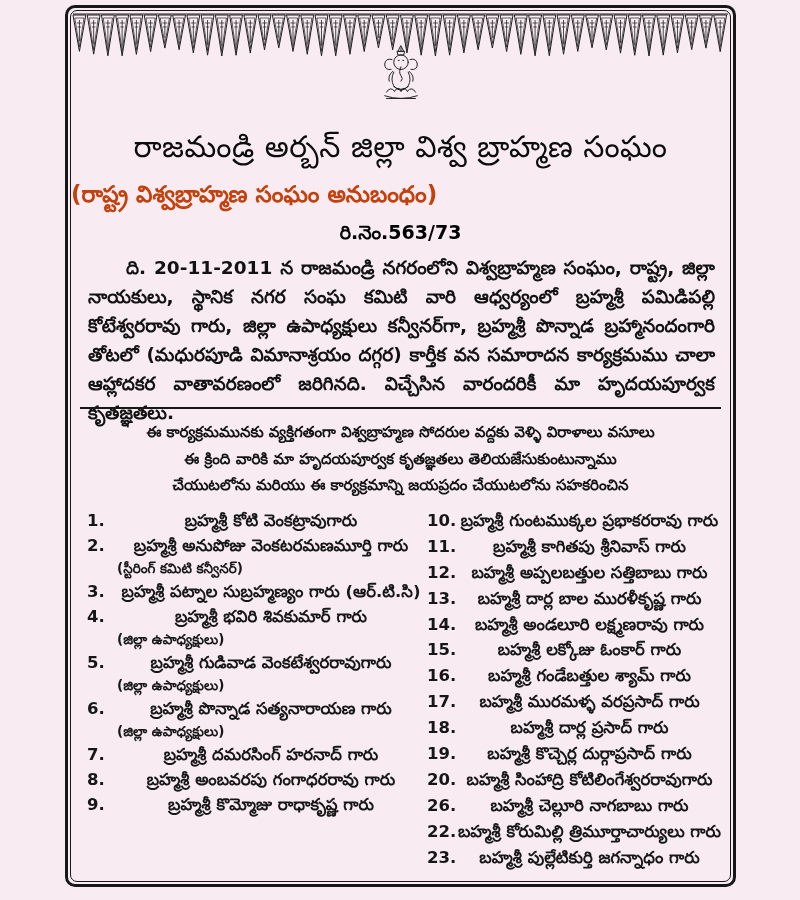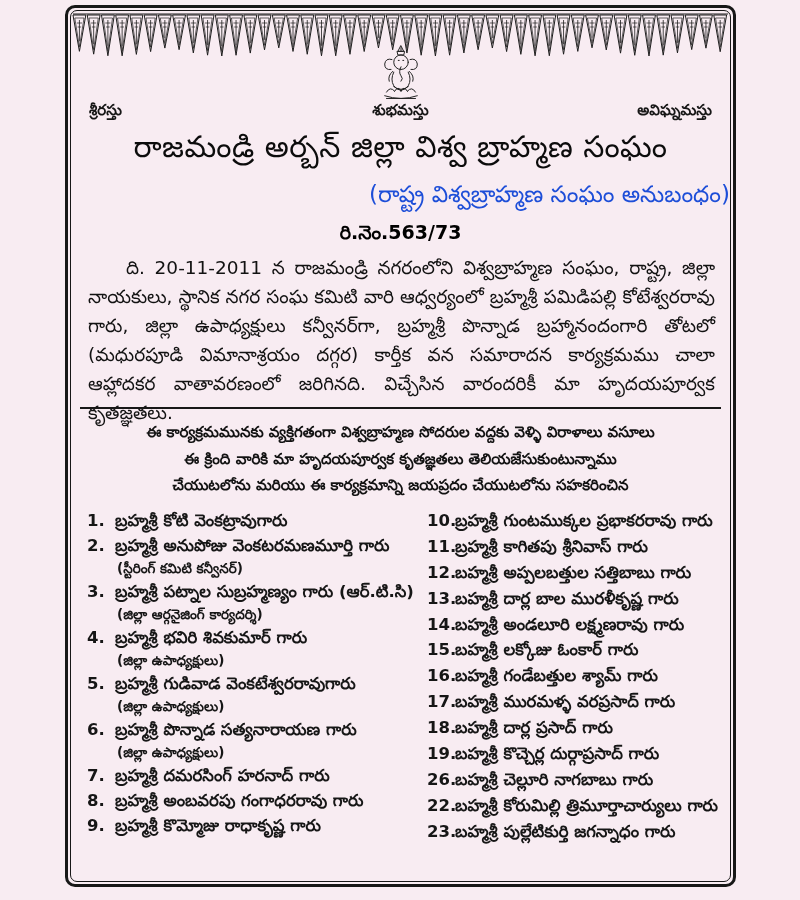--- a/index.html
+++ b/index.html
@@ -24,30 +24,30 @@
     display:flex; justify-content:space-between; align-items:baseline;
     font-size:15px; font-weight:700;
   }
   .blessings .center{position:absolute; left:50%; transform:translateX(-50%);}
   .title{
     position:absolute; top:118px; left:0; right:0; text-align:center;
     font-size:30px; font-weight:400; letter-spacing:0.5px;
     color:#0c0c0c;
   }
   .subtitle{
-    position:absolute; top:170px; left:0; right:0; text-align:right;
-    font-size:23px; font-weight:400; color:#1d4ed8;
+    position:absolute; top:170px; left:0; right:0; text-align:left;
+    font-size:23px; font-weight:700; color:#c2410c;
   }
   .regno{
     position:absolute; top:210px; left:0; right:0; text-align:center;
     font-size:19px; font-weight:800; color:#000000;
   }
   .intro{
     position:absolute; top:242px; left:17px; right:15px;
-    font-size:18.5px; line-height:29px; font-weight:400;
+    font-size:18.5px; line-height:29px; font-weight:700;
     text-align:justify; text-indent:38px; color:#121212;
   }
   .separator{
     position:absolute; top:396px; left:9px; right:9px;
     border-top:2px solid #171717;
   }
   .thanks{
     position:absolute; top:408px; left:10px; right:10px;
     text-align:center; font-size:15px; line-height:26.5px; font-weight:700;
     color:#121212;
@@ -56,21 +56,21 @@
     position:absolute; top:497px; left:16px; right:6px; bottom:4px;
     display:flex;
   }
   .col-left{width:340px; flex:none;}
   .col-right{flex:1;}
   .ack-item{display:flex; align-items:flex-start;}
   .ack-item .num{
     flex:none; width:28px; font-size:16.5px; font-weight:800; line-height:25px;
   }
   .ack-item .body{flex:1;}
-  .ack-item .name{font-size:16.5px; font-weight:800; line-height:25px; white-space:nowrap;}
+  .ack-item .name{font-size:16.5px; font-weight:800; line-height:25px; white-space:nowrap;text-align:center;}
   .ack-item .role{font-size:13.5px; font-weight:700; line-height:21px; padding-left:2px;}
   .col-right .ack-item .name{line-height:25.8px;}
   .col-right .ack-item{margin-bottom:0.1px;}
 </style>
 </head>
 <body>
 
 <div class="card">
   <div class="card-inner">
 
@@ -319,25 +319,20 @@
       <path d="M27,17 L28,17 M32,17 L33,17"></path>
       <path d="M21,29 Q15,34 17,40"></path>
       <path d="M39,29 Q45,34 43,40"></path>
       <path d="M22,30 Q18,38 22,45 Q26,50 30,50 Q34,50 38,45 Q42,38 38,30"></path>
       <path d="M22,46 Q30,52 38,46"></path>
       <path d="M14,52 Q18,45 23,51 M23,51 Q27,44 30,51 M30,51 Q33,44 37,51 M37,51 Q42,45 46,52"></path>
       <path d="M12,56 Q30,62 48,56"></path>
       <path d="M14,59 L46,59"></path>
     </svg>
 
-    <div class="blessings">
-      <span>శ్రీరస్తు</span>
-      <span class="center">శుభమస్తు</span>
-      <span>అవిఘ్నమస్తు</span>
-    </div>
 
     <div class="title">రాజమండ్రి అర్బన్ జిల్లా విశ్వ బ్రాహ్మణ సంఘం</div>
     <div class="subtitle">(రాష్ట్ర విశ్వబ్రాహ్మణ సంఘం అనుబంధం)</div>
     <div class="regno">రి.నెం.563/73</div>
 
     <div class="intro">ది. 20-11-2011 న రాజమండ్రి నగరంలోని విశ్వబ్రాహ్మణ సంఘం, రాష్ట్ర, జిల్లా నాయకులు, స్థానిక నగర సంఘ కమిటి వారి ఆధ్వర్యంలో బ్రహ్మశ్రీ పమిడిపల్లి కోటేశ్వరరావు గారు, జిల్లా ఉపాధ్యక్షులు కన్వీనర్‌గా, బ్రహ్మశ్రీ పొన్నాడ బ్రహ్మానందంగారి తోటలో (మధురపూడి విమానాశ్రయం దగ్గర) కార్తీక వన సమారాదన కార్యక్రమము చాలా ఆహ్లాదకర వాతావరణంలో జరిగినది. విచ్చేసిన వారందరికీ మా హృదయపూర్వక కృతజ్ఞతలు.</div>
 
     <div class="separator"></div>
 
     <div class="thanks">
@@ -358,21 +353,20 @@
             <span class="num">2.</span>
             <div class="body">
               <div class="name">బ్రహ్మశ్రీ అనుపోజు వెంకటరమణమూర్తి గారు</div>
               <div class="role">(స్టీరింగ్ కమిటి కన్వీనర్)</div>
             </div>
           </div>
           <div class="ack-item">
             <span class="num">3.</span>
             <div class="body">
               <div class="name">బ్రహ్మశ్రీ పట్నాల సుబ్రహ్మణ్యం గారు (ఆర్.టి.సి)</div>
-              <div class="role">(జిల్లా ఆర్గనైజింగ్ కార్యదర్శి)</div>
             </div>
           </div>
           <div class="ack-item">
             <span class="num">4.</span>
             <div class="body">
               <div class="name">బ్రహ్మశ్రీ భవిరి శివకుమార్ గారు</div>
               <div class="role">(జిల్లా ఉపాధ్యక్షులు)</div>
             </div>
           </div>
           <div class="ack-item">
@@ -463,20 +457,26 @@
               <div class="name">బహ్మశ్రీ దార్ల ప్రసాద్ గారు</div>
             </div>
           </div>
           <div class="ack-item">
             <span class="num">19.</span>
             <div class="body">
               <div class="name">బహ్మశ్రీ కొచ్చెర్ల దుర్గాప్రసాద్ గారు</div>
             </div>
           </div>
           <div class="ack-item">
+            <span class="num">20.</span>
+            <div class="body">
+              <div class="name">బహ్మశ్రీ సింహాద్రి కోటిలింగేశ్వరరావుగారు</div>
+            </div>
+          </div>
+          <div class="ack-item">
             <span class="num">26.</span>
             <div class="body">
               <div class="name">బహ్మశ్రీ చెల్లూరి నాగబాబు గారు</div>
             </div>
           </div>
           <div class="ack-item">
             <span class="num">22.</span>
             <div class="body">
               <div class="name">బహ్మశ్రీ కోరుమిల్లి త్రిమూర్తాచార్యులు గారు</div>
             </div>

